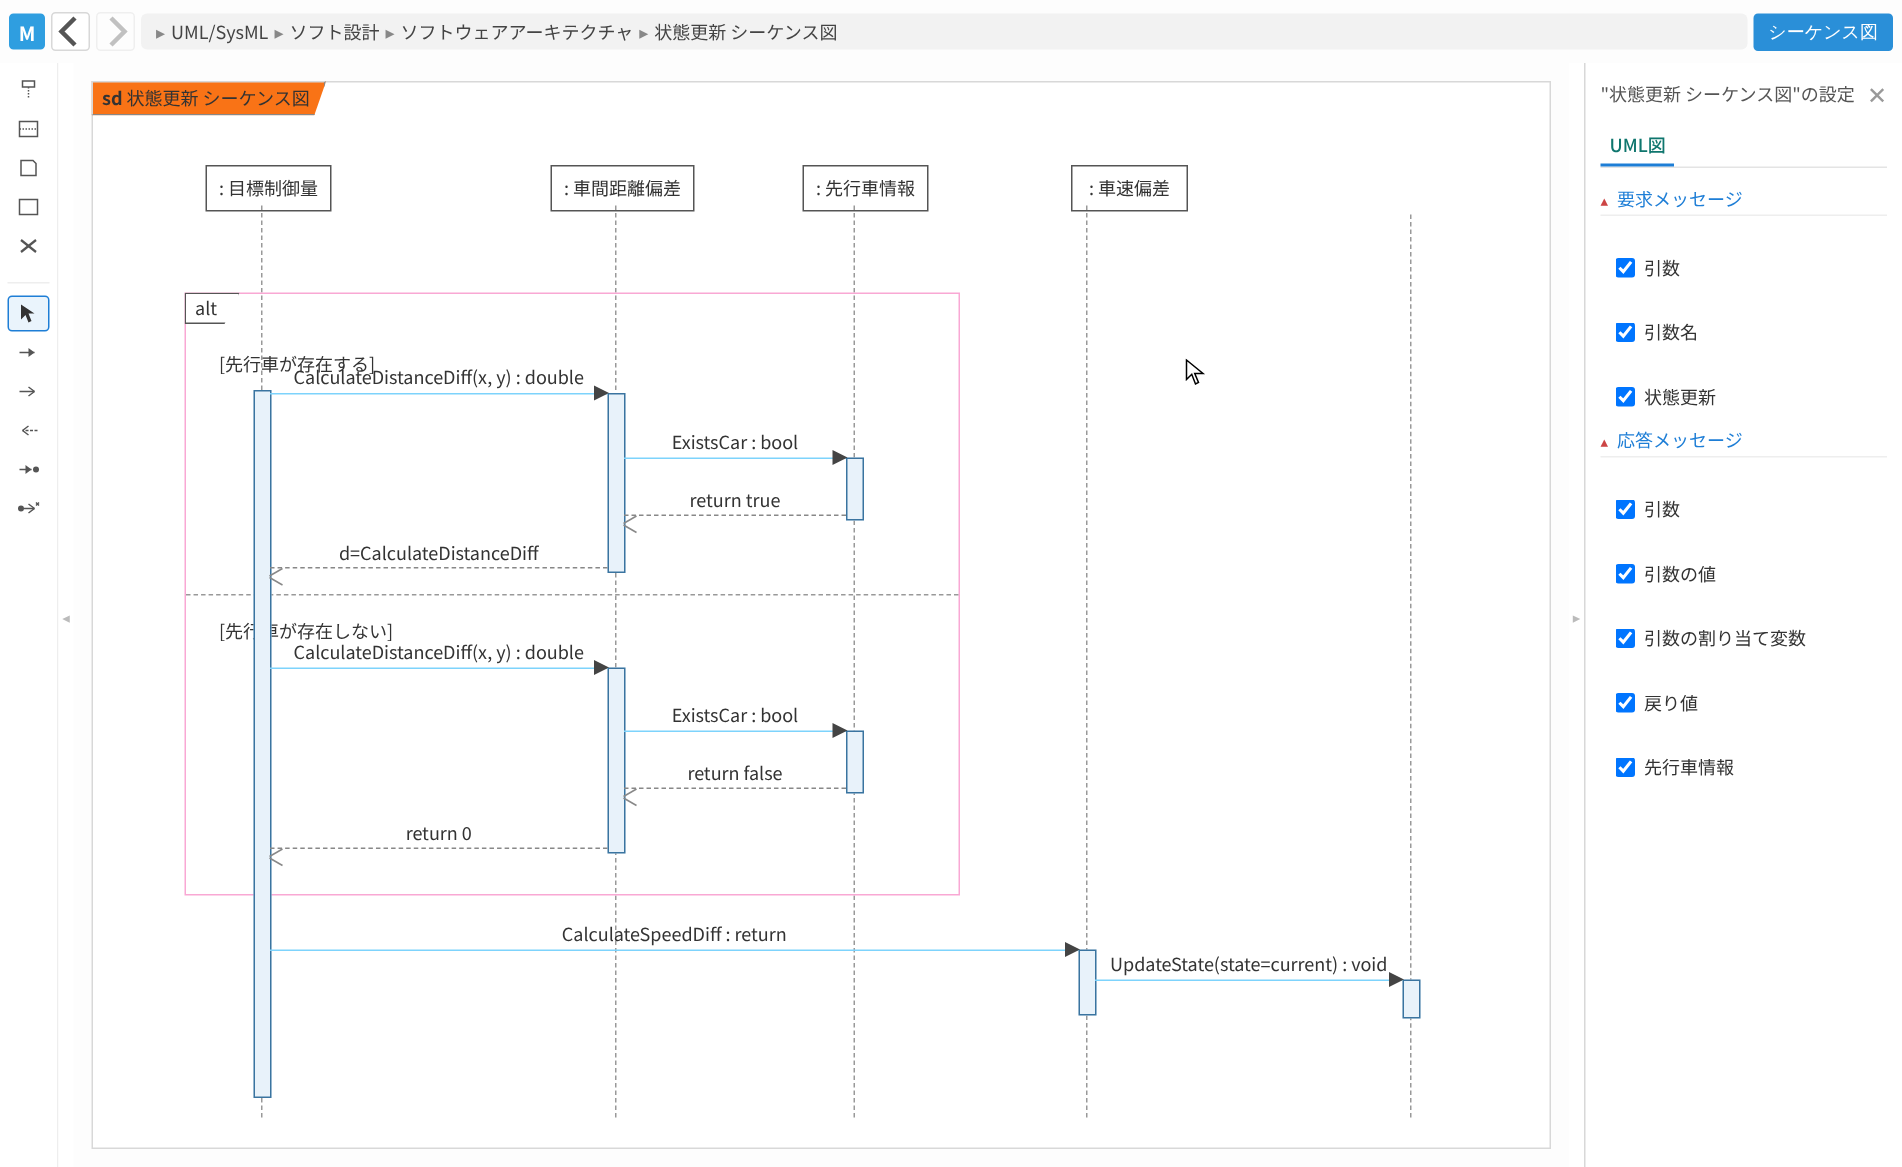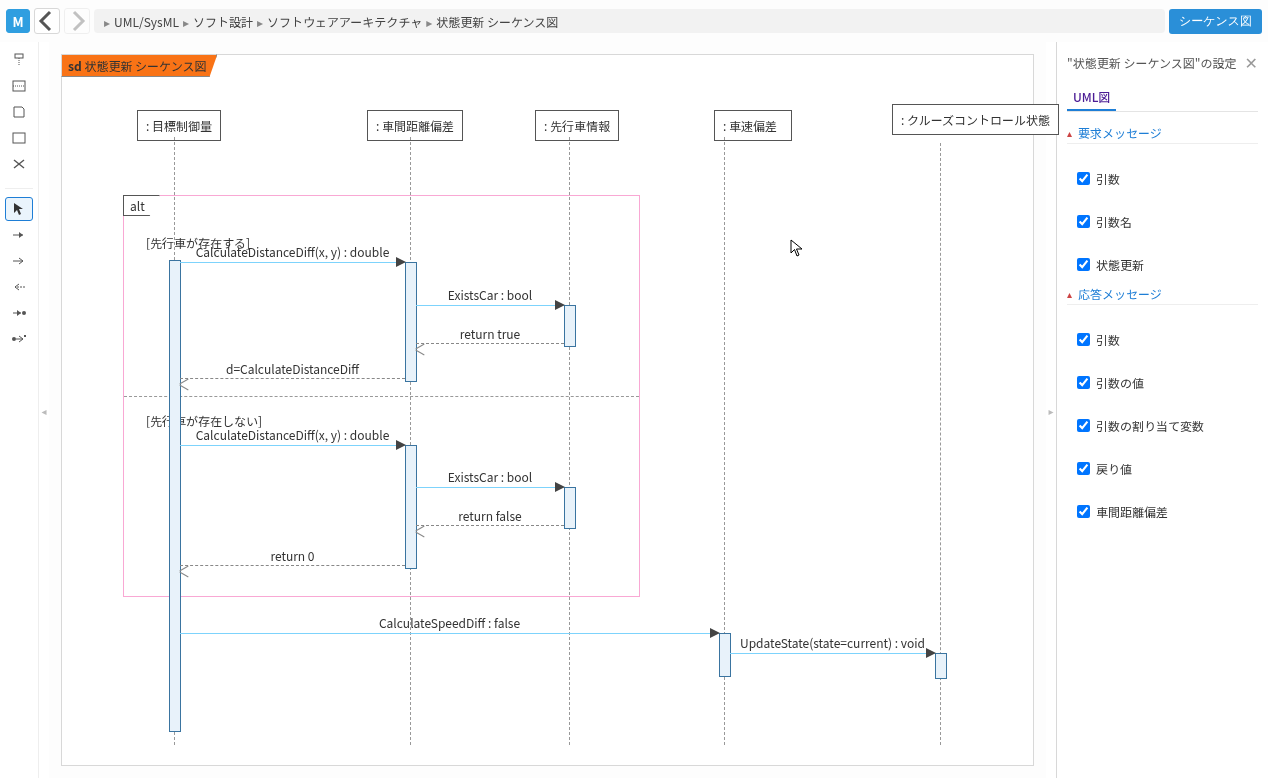--- a/index.html
+++ b/index.html
@@ -33,21 +33,21 @@
   .tool svg{width:16px;height:14px;}
 
   .gutter{width:10px;display:flex;align-items:center;justify-content:center;color:#bbb;font-size:10px;background:#fff;}
 
   .canvas-wrap{flex:1;background:var(--page-bg);padding:12px;min-width:0;}
   .canvas{width:100%;height:100%;border:1px solid var(--border);background:var(--canvas-bg);position:relative;box-sizing:border-box;}
 
   .frame-label{position:absolute;left:-1px;top:-1px;border:1px solid #888;border-top:1px solid var(--border);border-left:1px solid var(--border);background:#f97316;padding:2px 10px 2px 6px;clip-path:polygon(0 0,100% 0,calc(100% - 8px) 100%,0 100%);}
   .frame-label b{font-weight:bold;}
 
-  .lifeline-head{position:absolute;border:1px solid #555;background:#fff;padding:6px 8px;white-space:nowrap;min-width:60px;}
+  .lifeline-head{position:absolute;border:1px solid #555;background:#fff;padding:6px 8px;text-align:center;white-space:nowrap;min-width:60px;}
   .lifeline{position:absolute;border-left:1px dashed #999;top:0;bottom:20px;}
 
   .activation{position:absolute;width:10px;border:1px solid #3a74a0;background:#e8f2fa;}
 
   .alt-box{position:absolute;border:1px solid #f9a8d4;text-decoration:underline;}
   .alt-tag{position:absolute;left:-1px;top:-1px;border:1px solid #555;background:#fff;padding:1px 14px 1px 6px;clip-path:polygon(0 0,100% 0,calc(100% - 10px) 100%,0 100%);}
   .alt-guard{position:absolute;font-size:12px;margin-left:12px;}
   .alt-sep{position:absolute;left:0;right:0;border-top:1px dashed #999;}
 
   .msg{position:absolute;height:1px;background:#7dd3fc;}
@@ -65,21 +65,21 @@
   .msg.dash:not(.rev) .ah{right:-1px;left:auto;}
   .msg.dash:not(.rev) .ah::before{left:-10px;}
   .msg.dash:not(.rev) .ah::after{left:-10px;}
 
   .cursor{position:absolute;font-size:14px;color:#000;pointer-events:none;}
 
   .right-panel{width:212px;border-left:1px solid var(--border);background:#fff;padding:8px 10px;box-sizing:border-box;}
   .rp-head{display:flex;align-items:center;justify-content:space-between;color:#555;}
   .rp-close{color:#999;font-size:16px;}
   .rp-tabs{margin-top:10px;border-bottom:1px solid #e4e4e4;}
-  .rp-tab{display:inline-block;padding:4px 6px;border-bottom:2px solid var(--blue);color:#4c1d95;font-weight:500;}
+  .rp-tab{display:inline-block;padding:4px 6px;border-bottom:2px solid var(--blue);color:#0f766e;font-weight:500;}
   .rp-section{margin-top:12px;}
   .rp-sec-title{color:var(--blue);display:flex;align-items:center;gap:6px;border-bottom:1px solid #eee;padding-bottom:2px;}
   .rp-sec-title .tri{color:#c44;font-size:10px;}
   .rp-item{display:flex;align-items:center;gap:6px;margin-top:26px;padding-left:10px;}
   .rp-item input{margin:0;}
 </style>
 </head>
 <body>
 
 <div class="app">
@@ -189,21 +189,20 @@
     <div class="canvas-wrap">
       <div class="canvas">
         <div class="frame-label">
           <b>sd</b>&nbsp;<span>状態更新 シーケンス図</span>
         </div>
 
         <div class="lifeline-head" style="left:75px;top:55px"><span>: 目標制御量</span></div>
         <div class="lifeline-head" style="left:305px;top:55px"><span>: 車間距離偏差</span></div>
         <div class="lifeline-head" style="left:473px;top:55px"><span>: 先行車情報</span></div>
         <div class="lifeline-head" style="left:652px;top:55px"><span>: 車速偏差</span></div>
-        <div class="lifeline-head" style="left:830px;top:49px"><span>: クルーズコントロール状態</span></div>
 
         <div class="lifeline" style="left:112px;top:82px"></div>
         <div class="lifeline" style="left:348px;top:82px"></div>
         <div class="lifeline" style="left:507px;top:82px"></div>
         <div class="lifeline" style="left:662px;top:82px"></div>
         <div class="lifeline" style="left:878px;top:88px"></div>
 
         <div class="alt-box" style="left:61px;top:140px;width:515px;height:400px">
           <div class="alt-tag">alt</div>
           <div class="alt-guard" style="left:10px;top:38px">[先行車が存在する]</div>
@@ -247,21 +246,21 @@
         <div class="msg dash rev" style="left:354px;top:470px;width:148px">
             <span class="lbl">return false</span>
             <span class="ah"></span>
           </div>
         <div class="msg dash rev" style="left:118px;top:510px;width:225px">
             <span class="lbl">return 0</span>
             <span class="ah"></span>
           </div>
 
         <div class="msg" style="left:118px;top:578px;width:539px">
-            <span class="lbl">CalculateSpeedDiff : false</span>
+            <span class="lbl">CalculateSpeedDiff : return</span>
             <span class="ah"></span>
           </div>
         <div class="msg" style="left:668px;top:598px;width:205px">
             <span class="lbl">UpdateState(state=current) : void</span>
             <span class="ah"></span>
           </div>
 
         <div class="cursor" style="left:728px;top:184px">
           <svg width="14" height="18" viewBox="0 0 14 18">
               <path d="M1 1 L1 14 L4.5 10.5 L7 17 L9 16 L6.5 10 L12 10 Z" fill="#fff" stroke="#000"></path>
@@ -316,19 +315,19 @@
         <label class="rp-item">
             <input type="checkbox" checked="" style="">
             <span>引数の割り当て変数</span>
           </label>
         <label class="rp-item">
             <input type="checkbox" checked="" style="">
             <span>戻り値</span>
           </label>
         <label class="rp-item">
             <input type="checkbox" checked="" style="">
-            <span>車間距離偏差</span>
+            <span>先行車情報</span>
           </label>
       </div>
     </div>
 
   </div>
 </div>
 
 </body></html>

